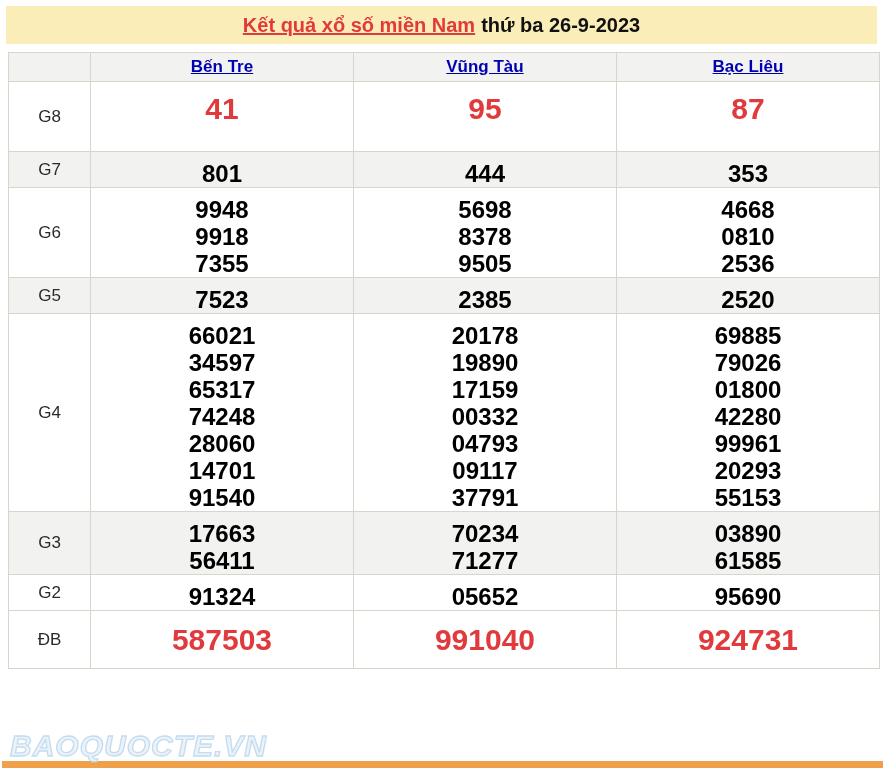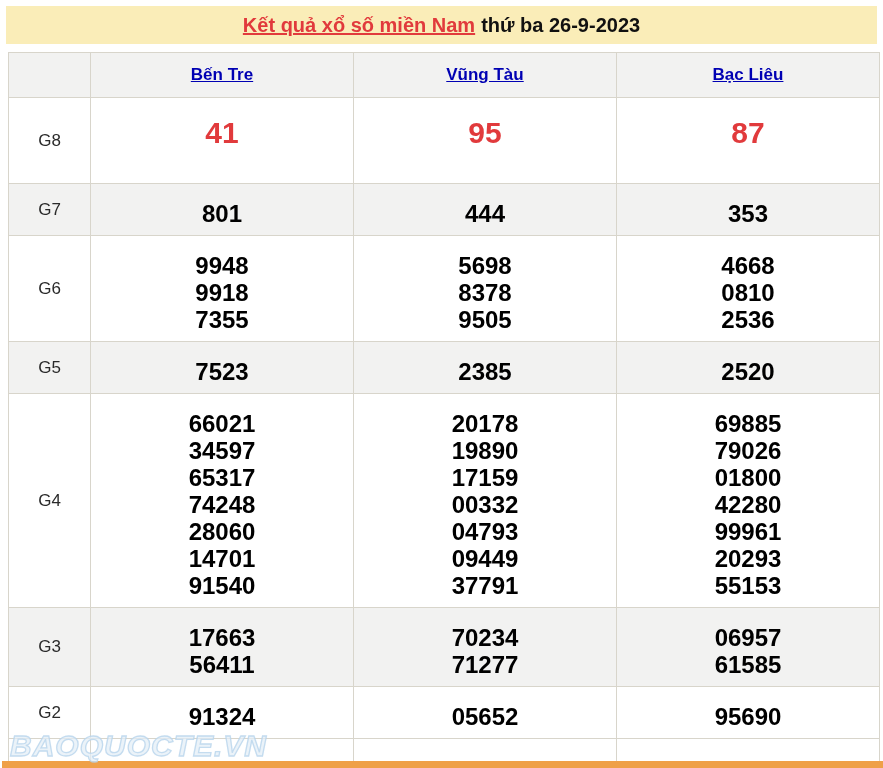--- a/index.html
+++ b/index.html
@@ -14,21 +14,21 @@
     display:flex;align-items:center;justify-content:center;
   }
   .title-bar .title{font-size:20px;font-weight:700;color:#111;white-space:nowrap;}
   .title-bar a.title-link{color:#e13a3c;text-decoration:underline;cursor:pointer;}
   .title-bar .title-date{color:#111;margin-left:6px;text-align:center;}
   
   table.results{
     margin:8px 0 0 8px;width:872px;border-collapse:collapse;table-layout:fixed;
   }
   table.results th,table.results td{
-    border:1px solid #d8d5cb;text-align:center;vertical-align:middle;padding:12px;
+    border:1px solid #d8d5cb;text-align:center;vertical-align:middle;padding:4px;
   }
   col.c-label{width:82px;}
   thead tr{height:28px;background:#f2f2f1;}
   thead th{font-size:17px;}
   a.col-link{color:#0000b3;font-weight:700;text-decoration:underline;cursor:pointer;}
   tbody tr{background:#ffffff;}
   tbody tr.alt{background:#f2f2f1;}
   td.label-col{font-size:17px;color:#2a2a2a;font-weight:400;}
   .num{
     font-size:24px;font-weight:700;color:#000;line-height:36.6px;height:27px;
@@ -139,21 +139,21 @@
           <div class="num">28060</div>
           <div class="num">14701</div>
           <div class="num">91540</div>
         </td>
         <td>
           <div class="num">20178</div>
           <div class="num">19890</div>
           <div class="num">17159</div>
           <div class="num">00332</div>
           <div class="num">04793</div>
-          <div class="num">09449</div>
+          <div class="num">09117</div>
           <div class="num">37791</div>
         </td>
         <td>
           <div class="num">69885</div>
           <div class="num">79026</div>
           <div class="num">01800</div>
           <div class="num">42280</div>
           <div class="num">99961</div>
           <div class="num">20293</div>
           <div class="num">55153</div>
@@ -163,21 +163,21 @@
         <td class="label-col">G3</td>
         <td>
           <div class="num">17663</div>
           <div class="num">56411</div>
         </td>
         <td>
           <div class="num">70234</div>
           <div class="num">71277</div>
         </td>
         <td>
-          <div class="num">06957</div>
+          <div class="num">03890</div>
           <div class="num">61585</div>
         </td>
       </tr>
       <tr class="">
         <td class="label-col">G2</td>
         <td>
           <div class="num">91324</div>
         </td>
         <td>
           <div class="num">05652</div>

